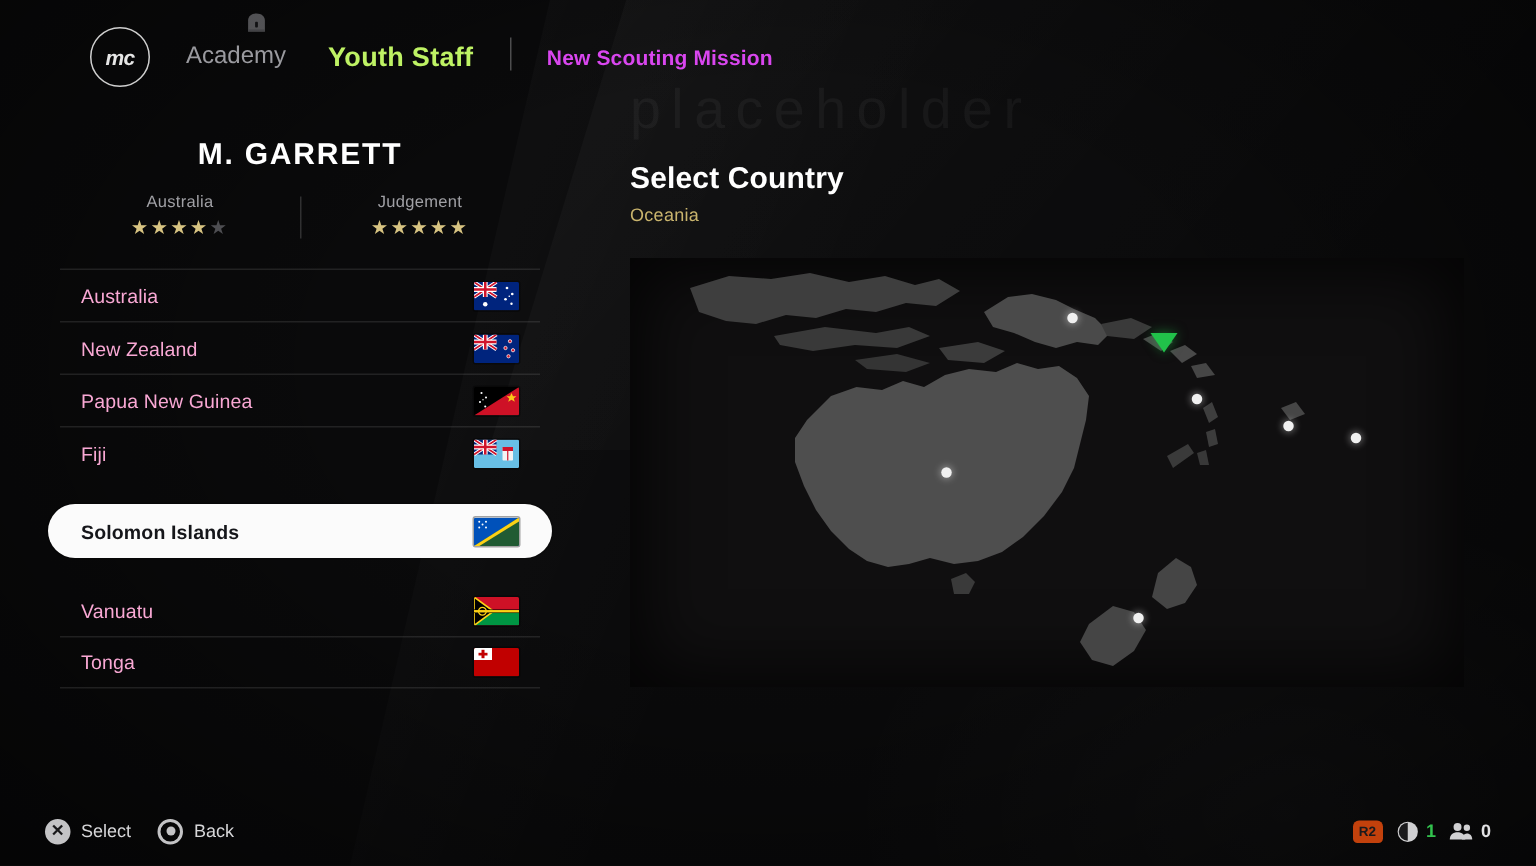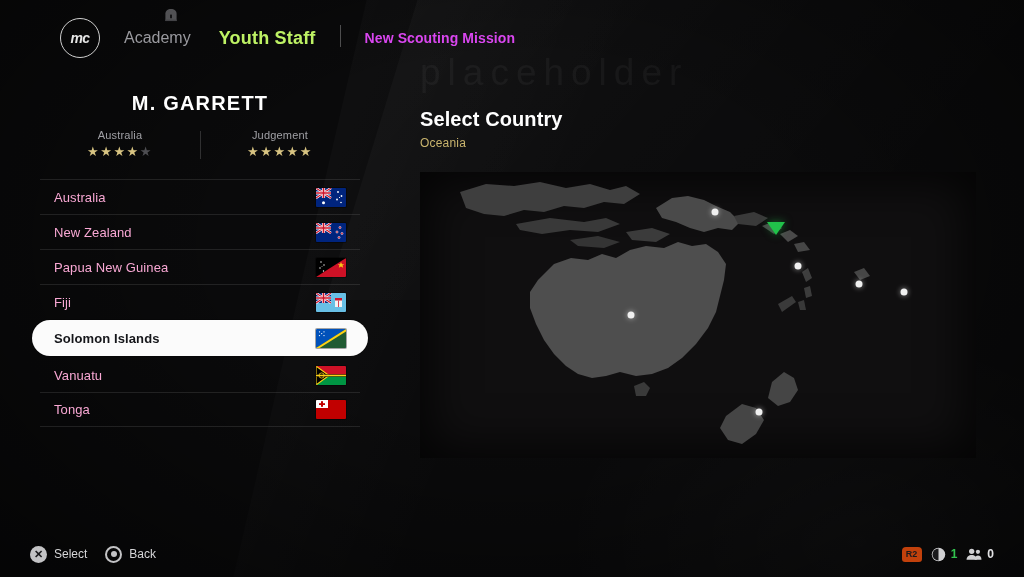--- a/index.html
+++ b/index.html
@@ -101,21 +101,21 @@
   .country-row {
     position:relative; height:35px;
     display:flex; align-items:center; justify-content:space-between;
     padding:0 14px;
     border-top:1px solid rgba(255,255,255,0.10);
   }
   .country-row:last-child { border-bottom:1px solid rgba(255,255,255,0.10);text-align:right; }
   .country-name { font-size:13px; color:#f9a8d4; letter-spacing:0.1px; }
   .country-row.selected {
     background:#fbfbfb; border-radius:18px; border-top-color:transparent;
-    height:36px; margin:1px -8px; padding:0 22px; width:calc(100% + 16px);
+    height:36px; margin:17px -8px; padding:0 22px; width:calc(100% + 16px);
     box-shadow:0 0 0 1px rgba(0,0,0,0.15);
   }
   .country-row.selected + .country-row { border-top-color:rgba(255,255,255,0.0); }
   .country-row.selected .country-name { color:#15161a; font-weight:700; }
 
   
   .flag {
     width:30px; height:19px; flex:0 0 auto; position:relative; overflow:hidden;
     border-radius:1px; box-shadow:0 0 0 1px rgba(0,0,0,0.35);
   }

